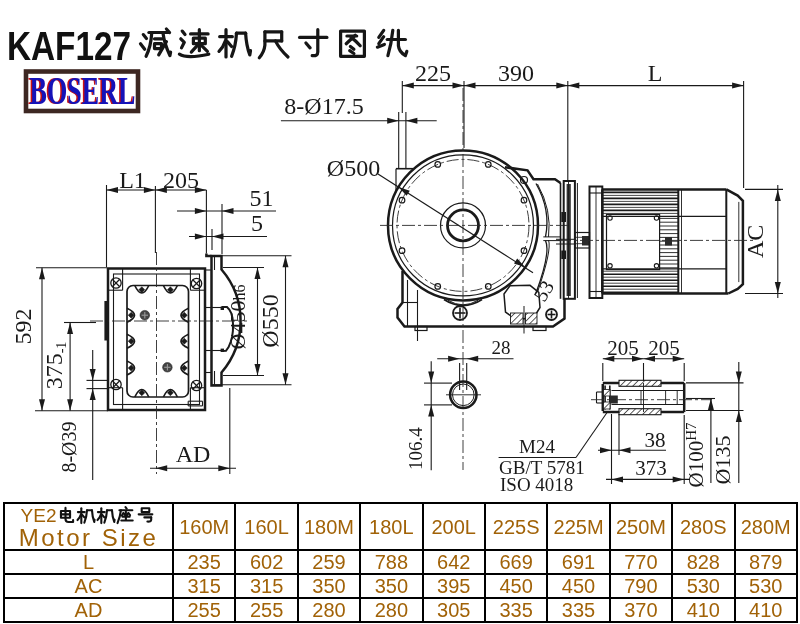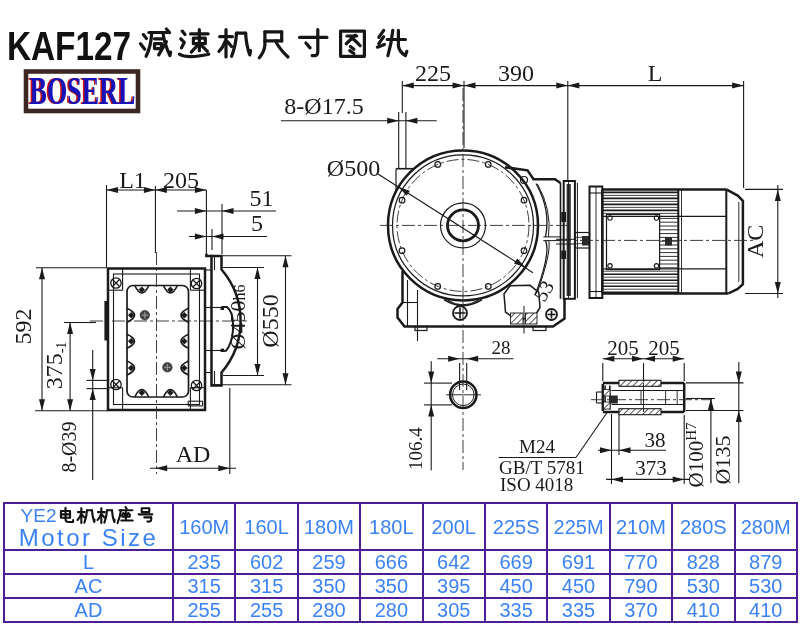--- a/index.html
+++ b/index.html
@@ -1,16 +1,16 @@
 <!DOCTYPE html>
 <html><head><meta charset="utf-8"><style>
 html,body{margin:0;padding:0;width:800px;height:624px;background:#ffffff;overflow:hidden}
 body{font-family:"Liberation Sans",sans-serif;position:relative}
 .tbl{position:absolute;left:3px;top:502px;border-collapse:collapse;table-layout:fixed}
-.tbl td{border:2px solid #4c1d95;text-align:center;vertical-align:middle;font-size:20px;color:#3b82f6;padding:0;line-height:20px;font-family:"Liberation Sans",sans-serif}
+.tbl td{border:2px solid #000000;text-align:center;vertical-align:middle;font-size:20px;color:#a16207;padding:0;line-height:20px;font-family:"Liberation Sans",sans-serif}
 </style></head><body>
 <svg width="800" height="624" style="position:absolute;left:0;top:0">
 <defs>
 <path id="ar" d="M0,0 L-11.5,3 L-11.5,-3 Z" fill="#1a1a1a"></path>
 <pattern id="hat" patternUnits="userSpaceOnUse" width="4.5" height="4.5" patternTransform="rotate(45)">
 <rect width="4.5" height="4.5" fill="#ffffff"></rect>
         <line x1="0" y1="0" x2="0" y2="4.5" stroke="#1a1a1a" stroke-width="1.4"></line>
 </pattern>
 </defs>
 <text x="7" y="59.5" font-size="41" font-weight="bold" font-family="Liberation Sans" fill="#111" textLength="124" lengthAdjust="spacingAndGlyphs">KAF127</text>
@@ -469,30 +469,30 @@
               </g>
             </svg><div style="font-size:24px;letter-spacing:2.5px">Motor Size</div></div>
         </td>
         <td>160M</td>
         <td>160L</td>
         <td>180M</td>
         <td>180L</td>
         <td>200L</td>
         <td>225S</td>
         <td>225M</td>
-        <td>210M</td>
+        <td>250M</td>
         <td>280S</td>
         <td>280M</td>
       </tr>
 <tr style="height:24px">
         <td>L</td>
         <td>235</td>
         <td>602</td>
         <td>259</td>
-        <td>666</td>
+        <td>788</td>
         <td>642</td>
         <td>669</td>
         <td>691</td>
         <td>770</td>
         <td>828</td>
         <td>879</td>
       </tr>
       <tr style="height:24px">
         <td>AC</td>
         <td>315</td>

